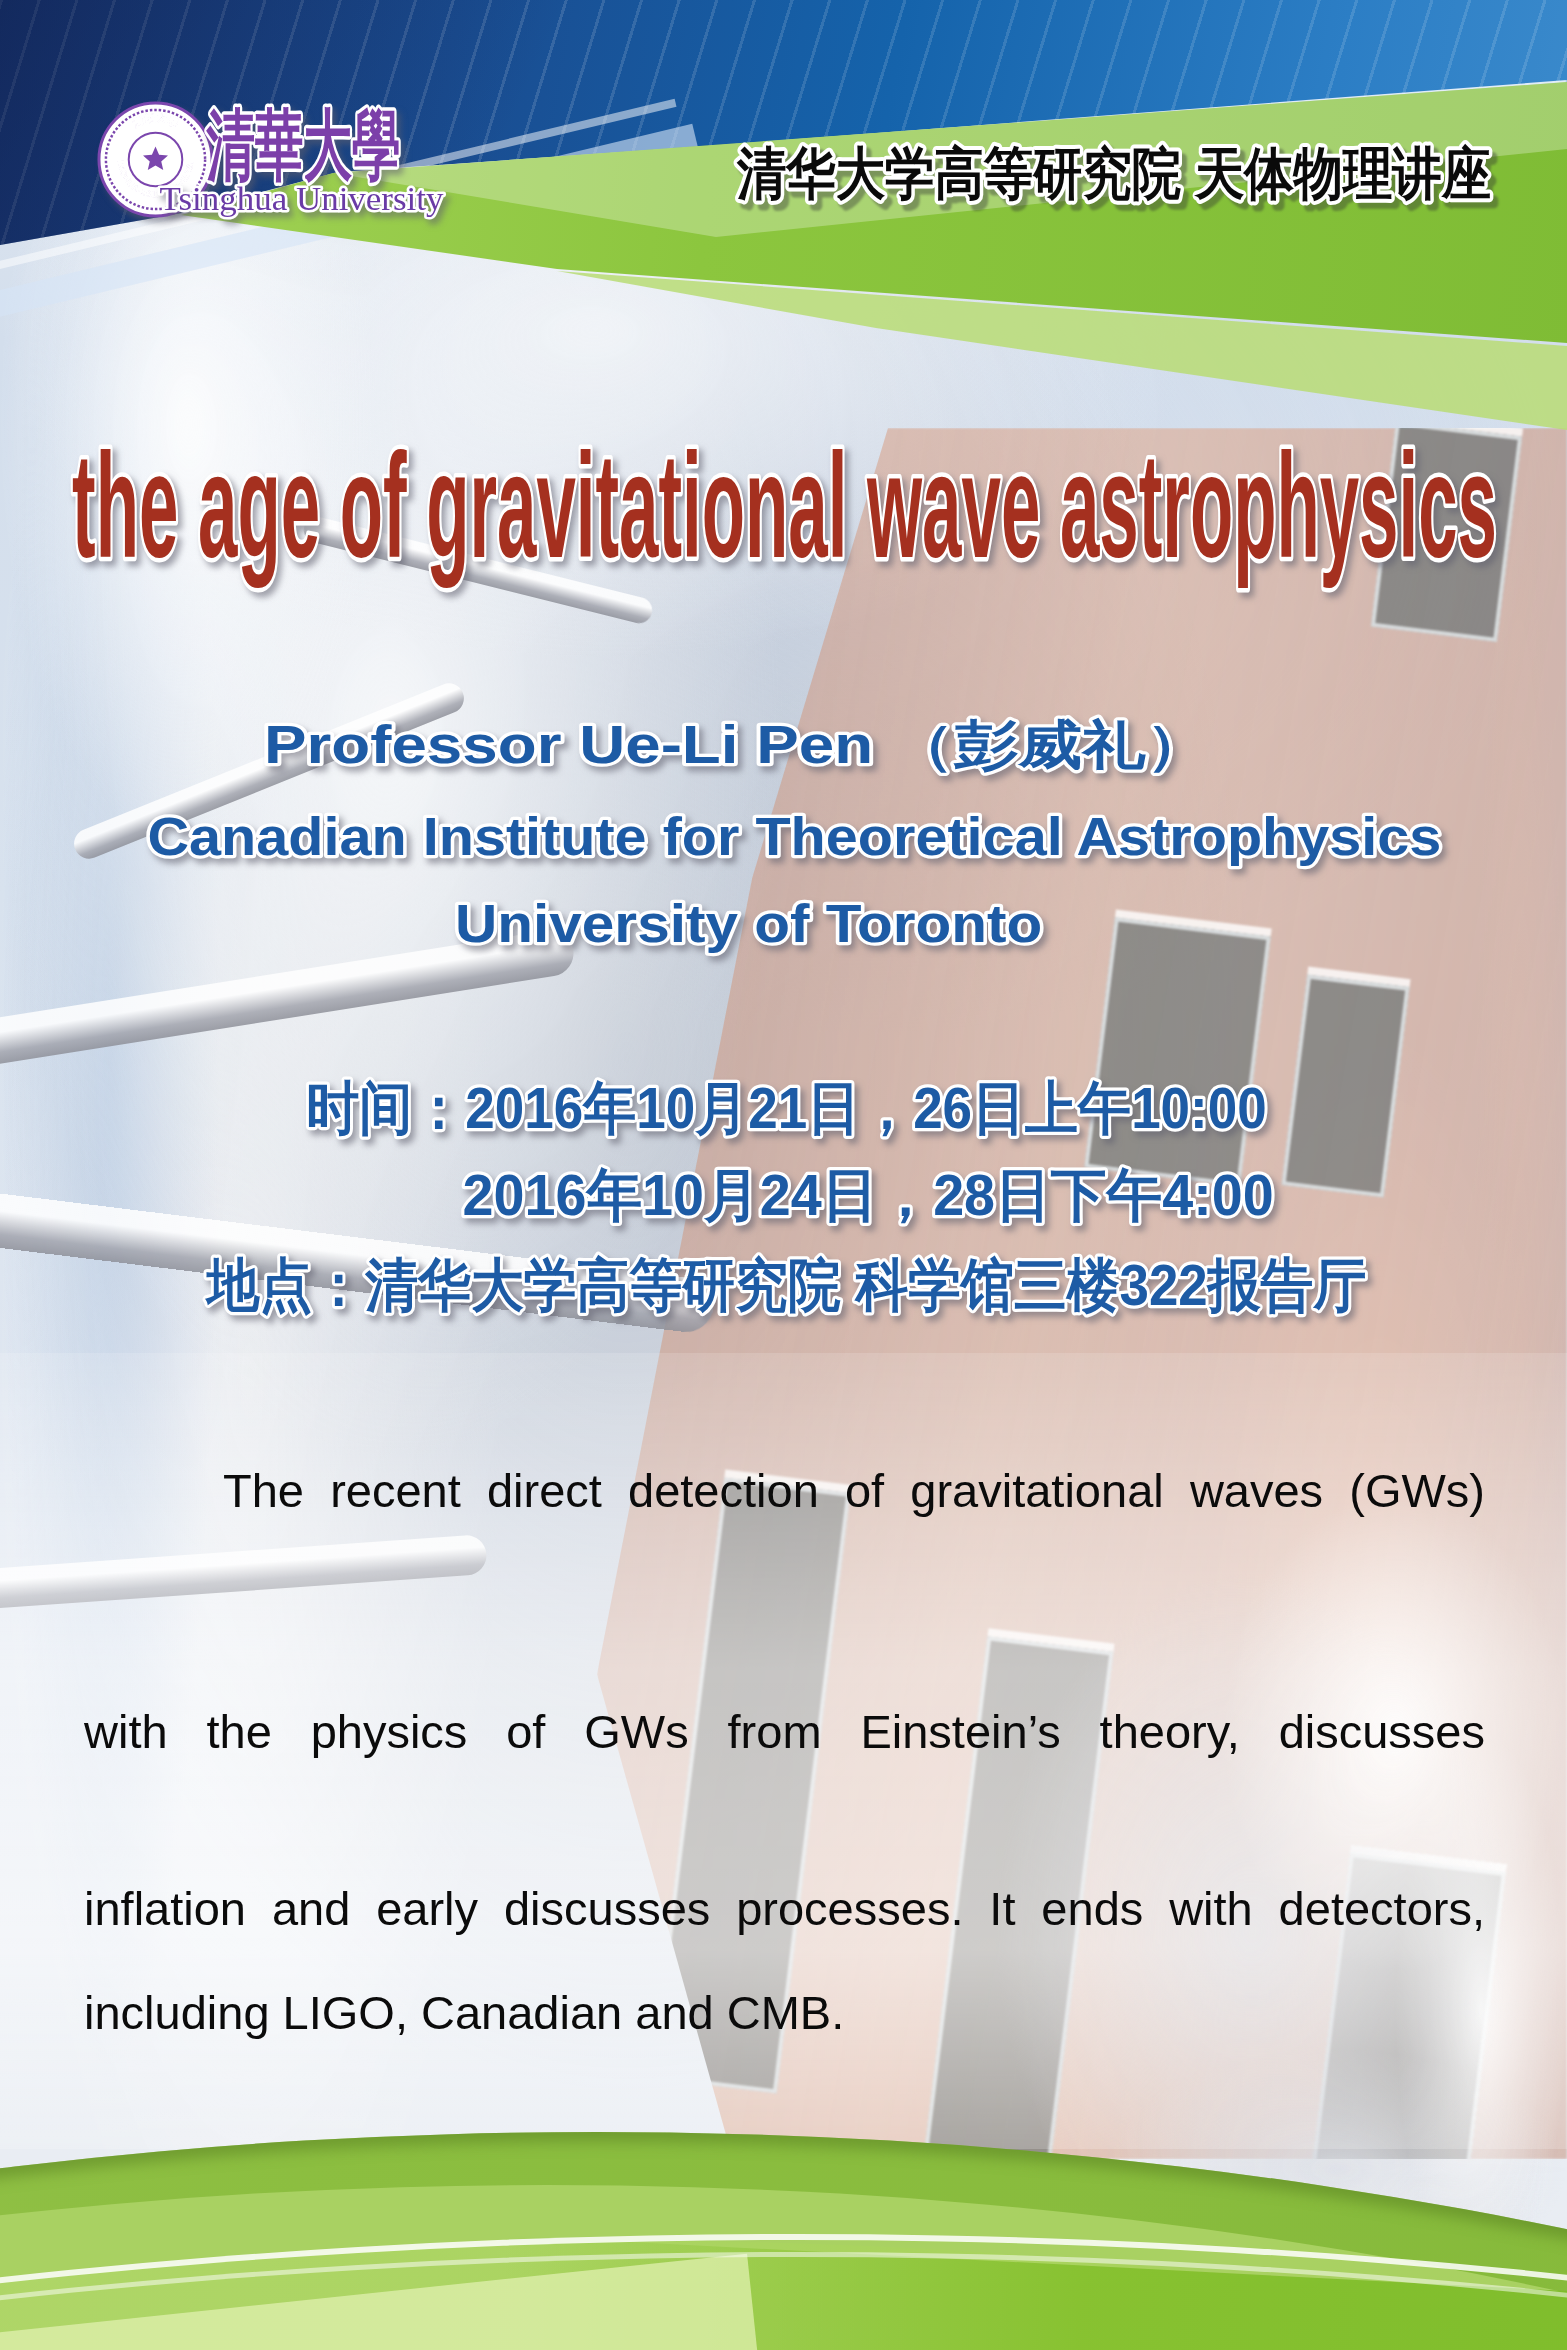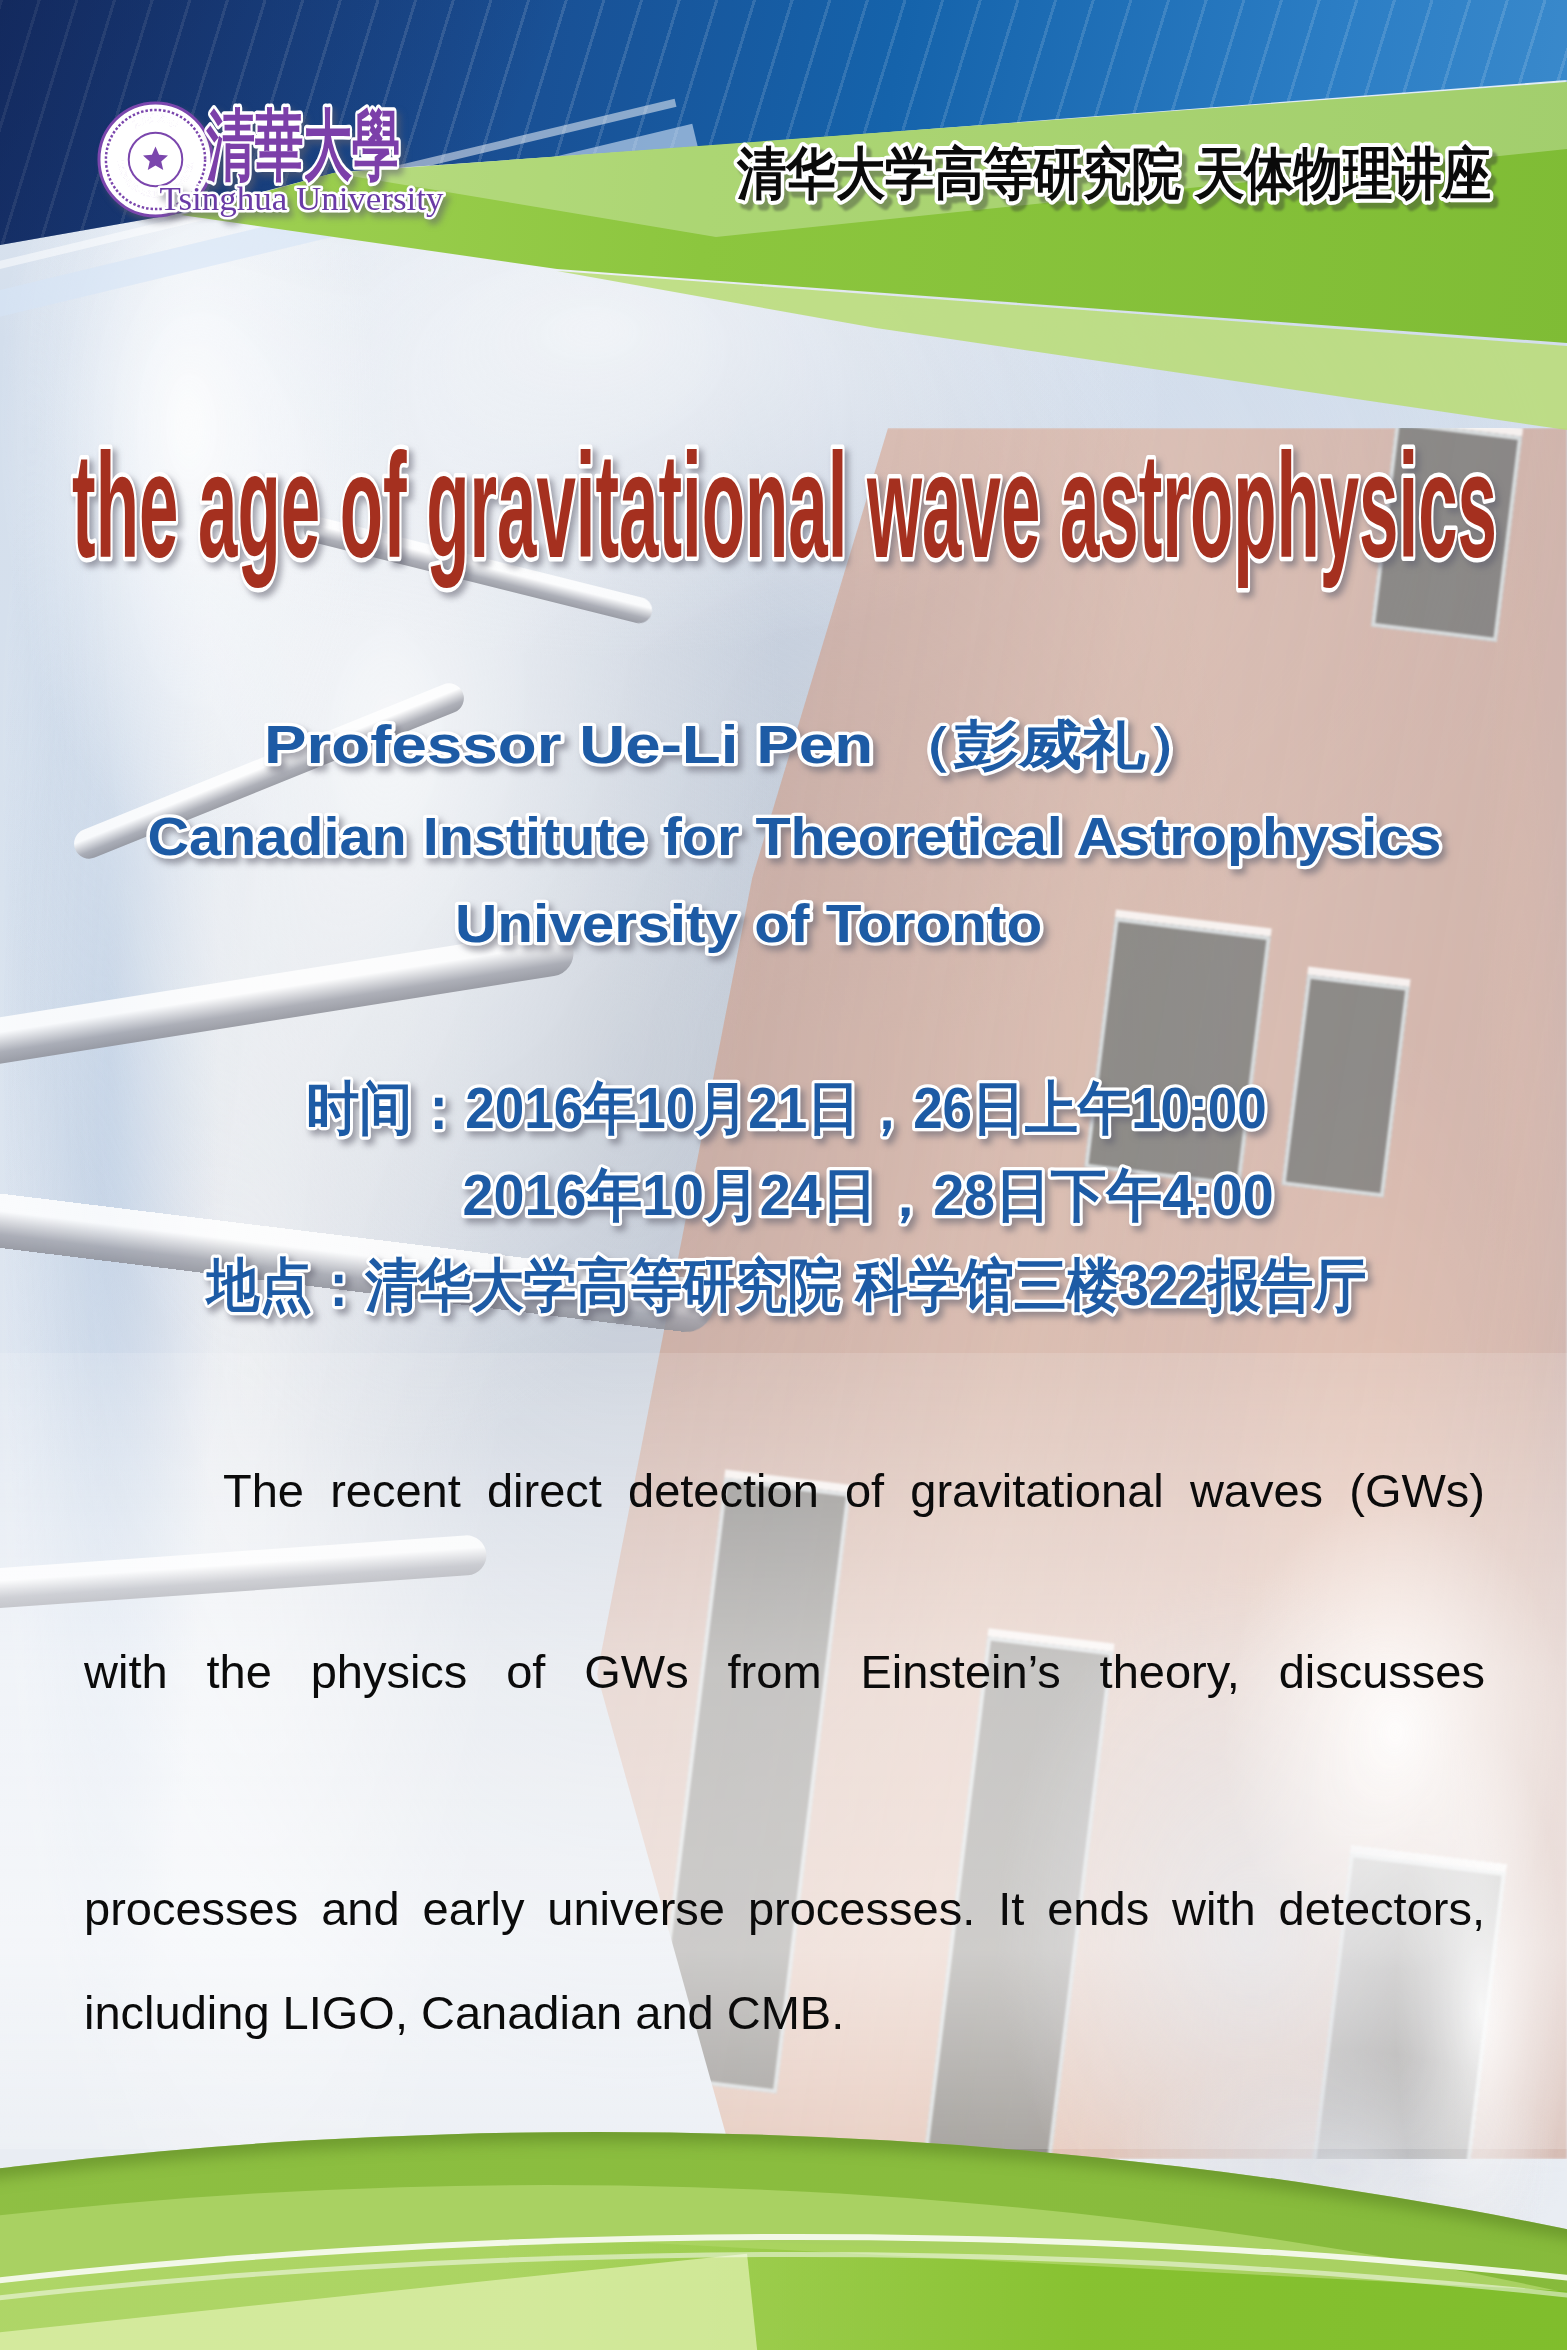--- a/index.html
+++ b/index.html
@@ -179,18 +179,18 @@
     <text x="750" y="70" text-anchor="middle" font-size="58" font-weight="900" fill="#1d5ba5" stroke-width="6.5" textLength="965" lengthAdjust="spacingAndGlyphs">时间：2016年10月21日，26日上午10:00</text>
   </svg>
   <svg class="t sh" style="left:40px;top:1145px;" width="1488" height="96" viewBox="0 0 1495 96">
     <text x="832" y="70" text-anchor="middle" font-size="58" font-weight="900" fill="#1d5ba5" stroke-width="6.5" textLength="815" lengthAdjust="spacingAndGlyphs">2016年10月24日，28日下午4:00</text>
   </svg>
   <svg class="t sh" style="left:40px;top:1235px;" width="1488" height="96" viewBox="0 0 1495 96">
     <text x="750" y="70" text-anchor="middle" font-size="58" font-weight="900" fill="#1d5ba5" stroke-width="6.5" textLength="1165" lengthAdjust="spacingAndGlyphs">地点：清华大学高等研究院 科学馆三楼322报告厅</text>
   </svg>
 
   <div class="abstract-line" style="top:1463px;padding-left:139px;width:1262px;">The recent direct detection of gravitational waves (GWs)</div>
-  <div class="abstract-line" style="top:1644px;">with the physics of GWs from Einstein’s theory, discusses</div>
-  <div class="abstract-line" style="top:1881px;">processes and early universe processes. It ends with detectors,</div>
+  <div class="abstract-line" style="top:1704px;">with the physics of GWs from Einstein’s theory, discusses</div>
+  <div class="abstract-line" style="top:1881px;">inflation and early discusses processes. It ends with detectors,</div>
   <div class="abstract-line last" style="top:1985px;">including LIGO, Canadian and CMB.</div>
 
 </div>
 
 
 </body></html>

